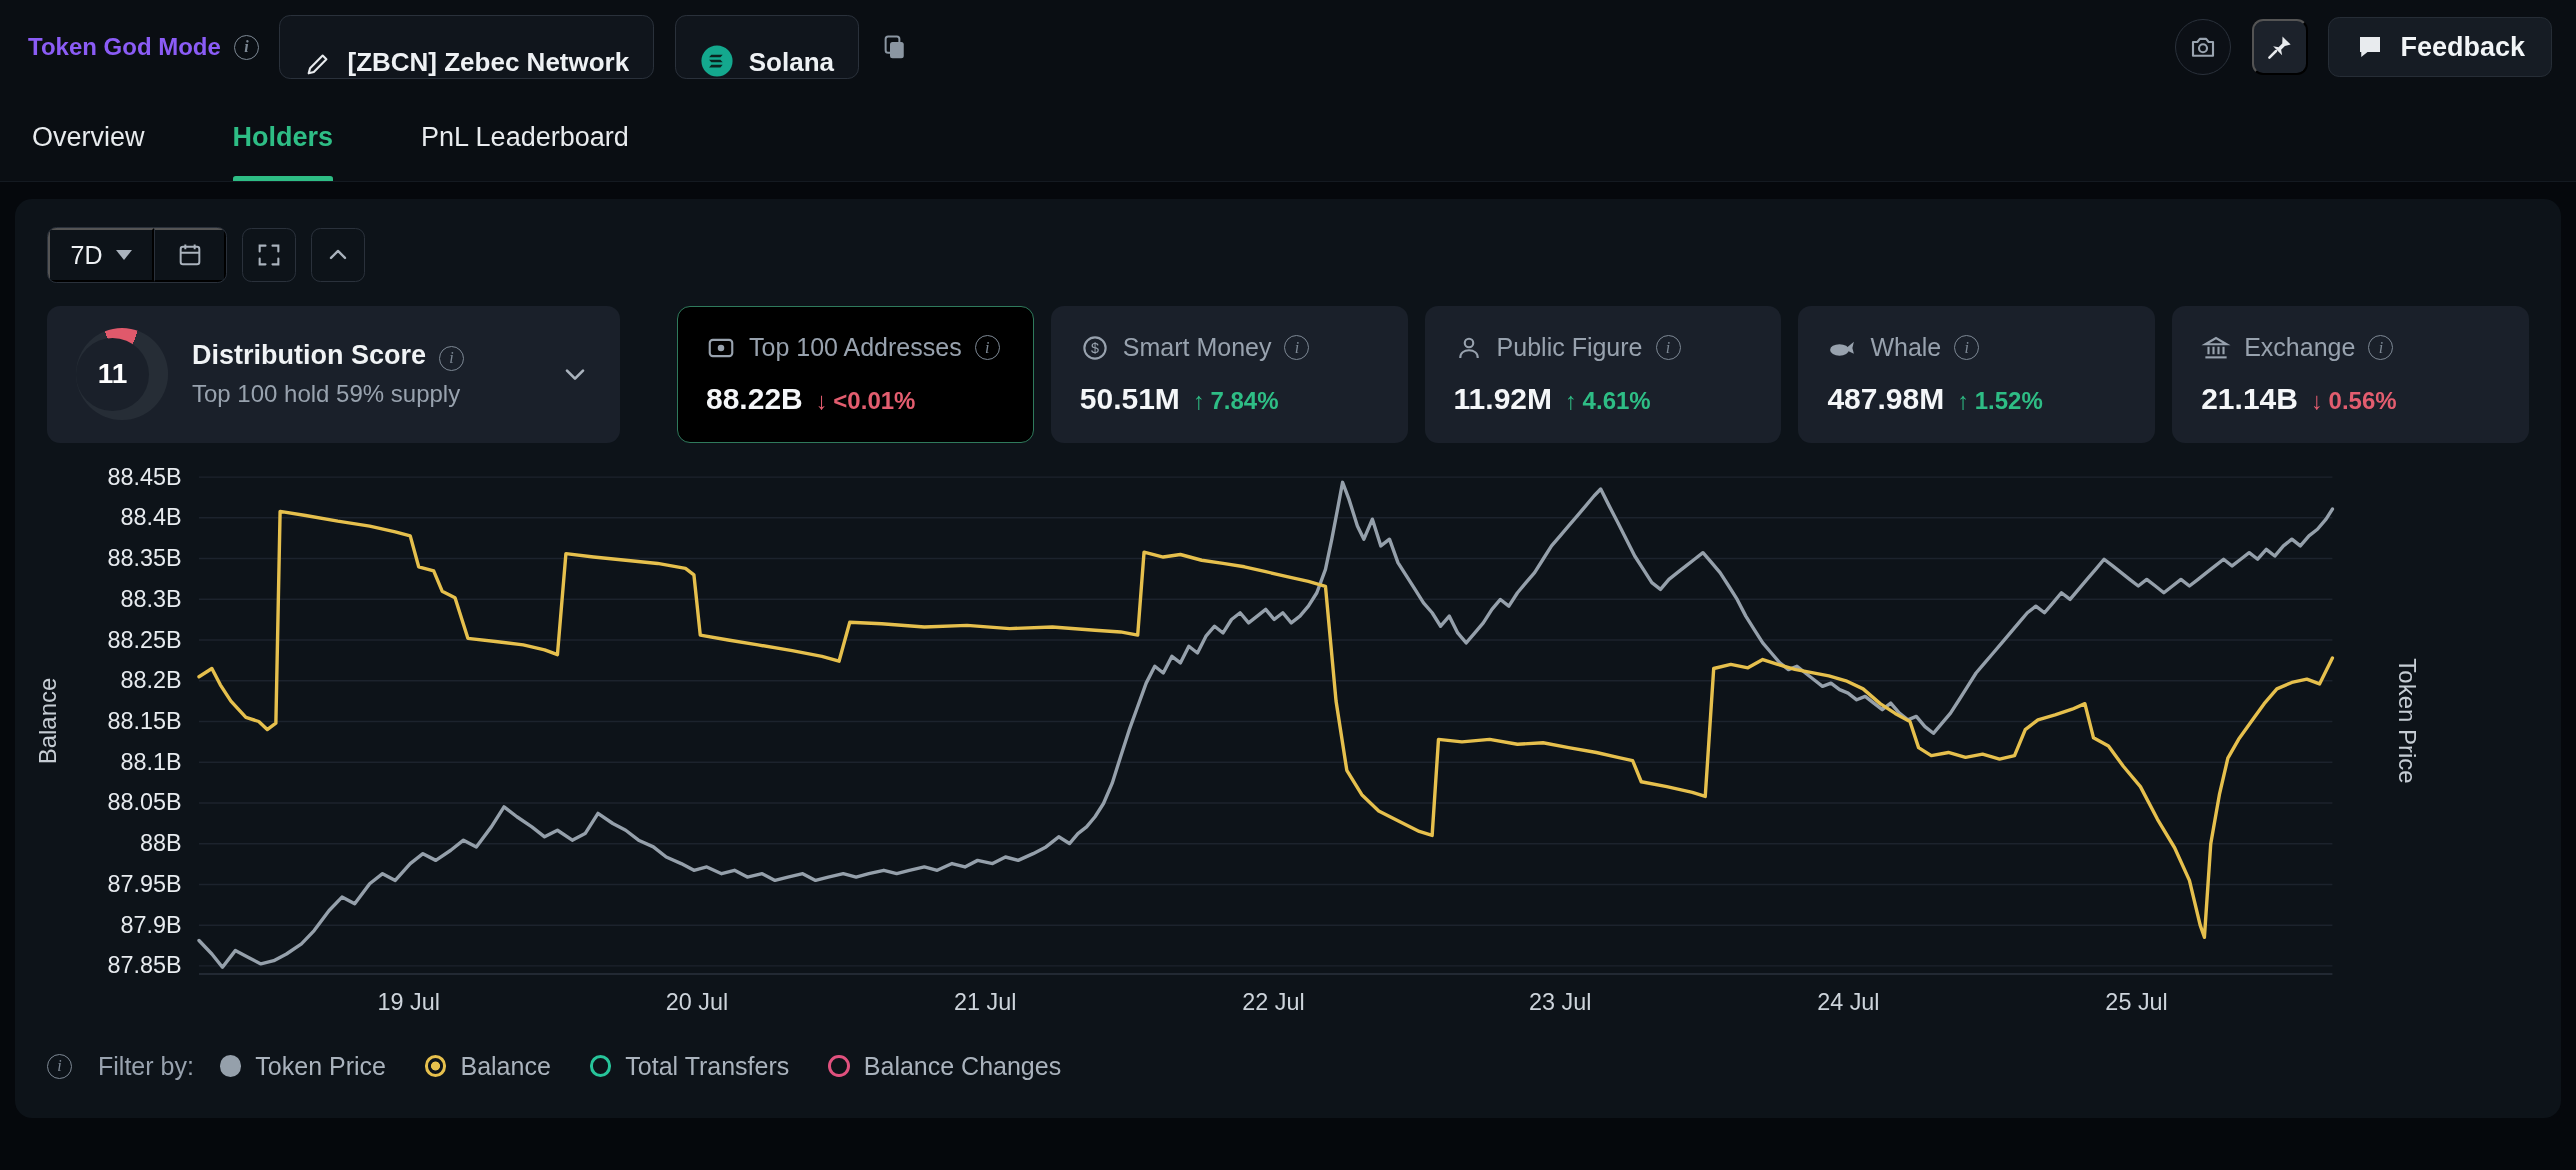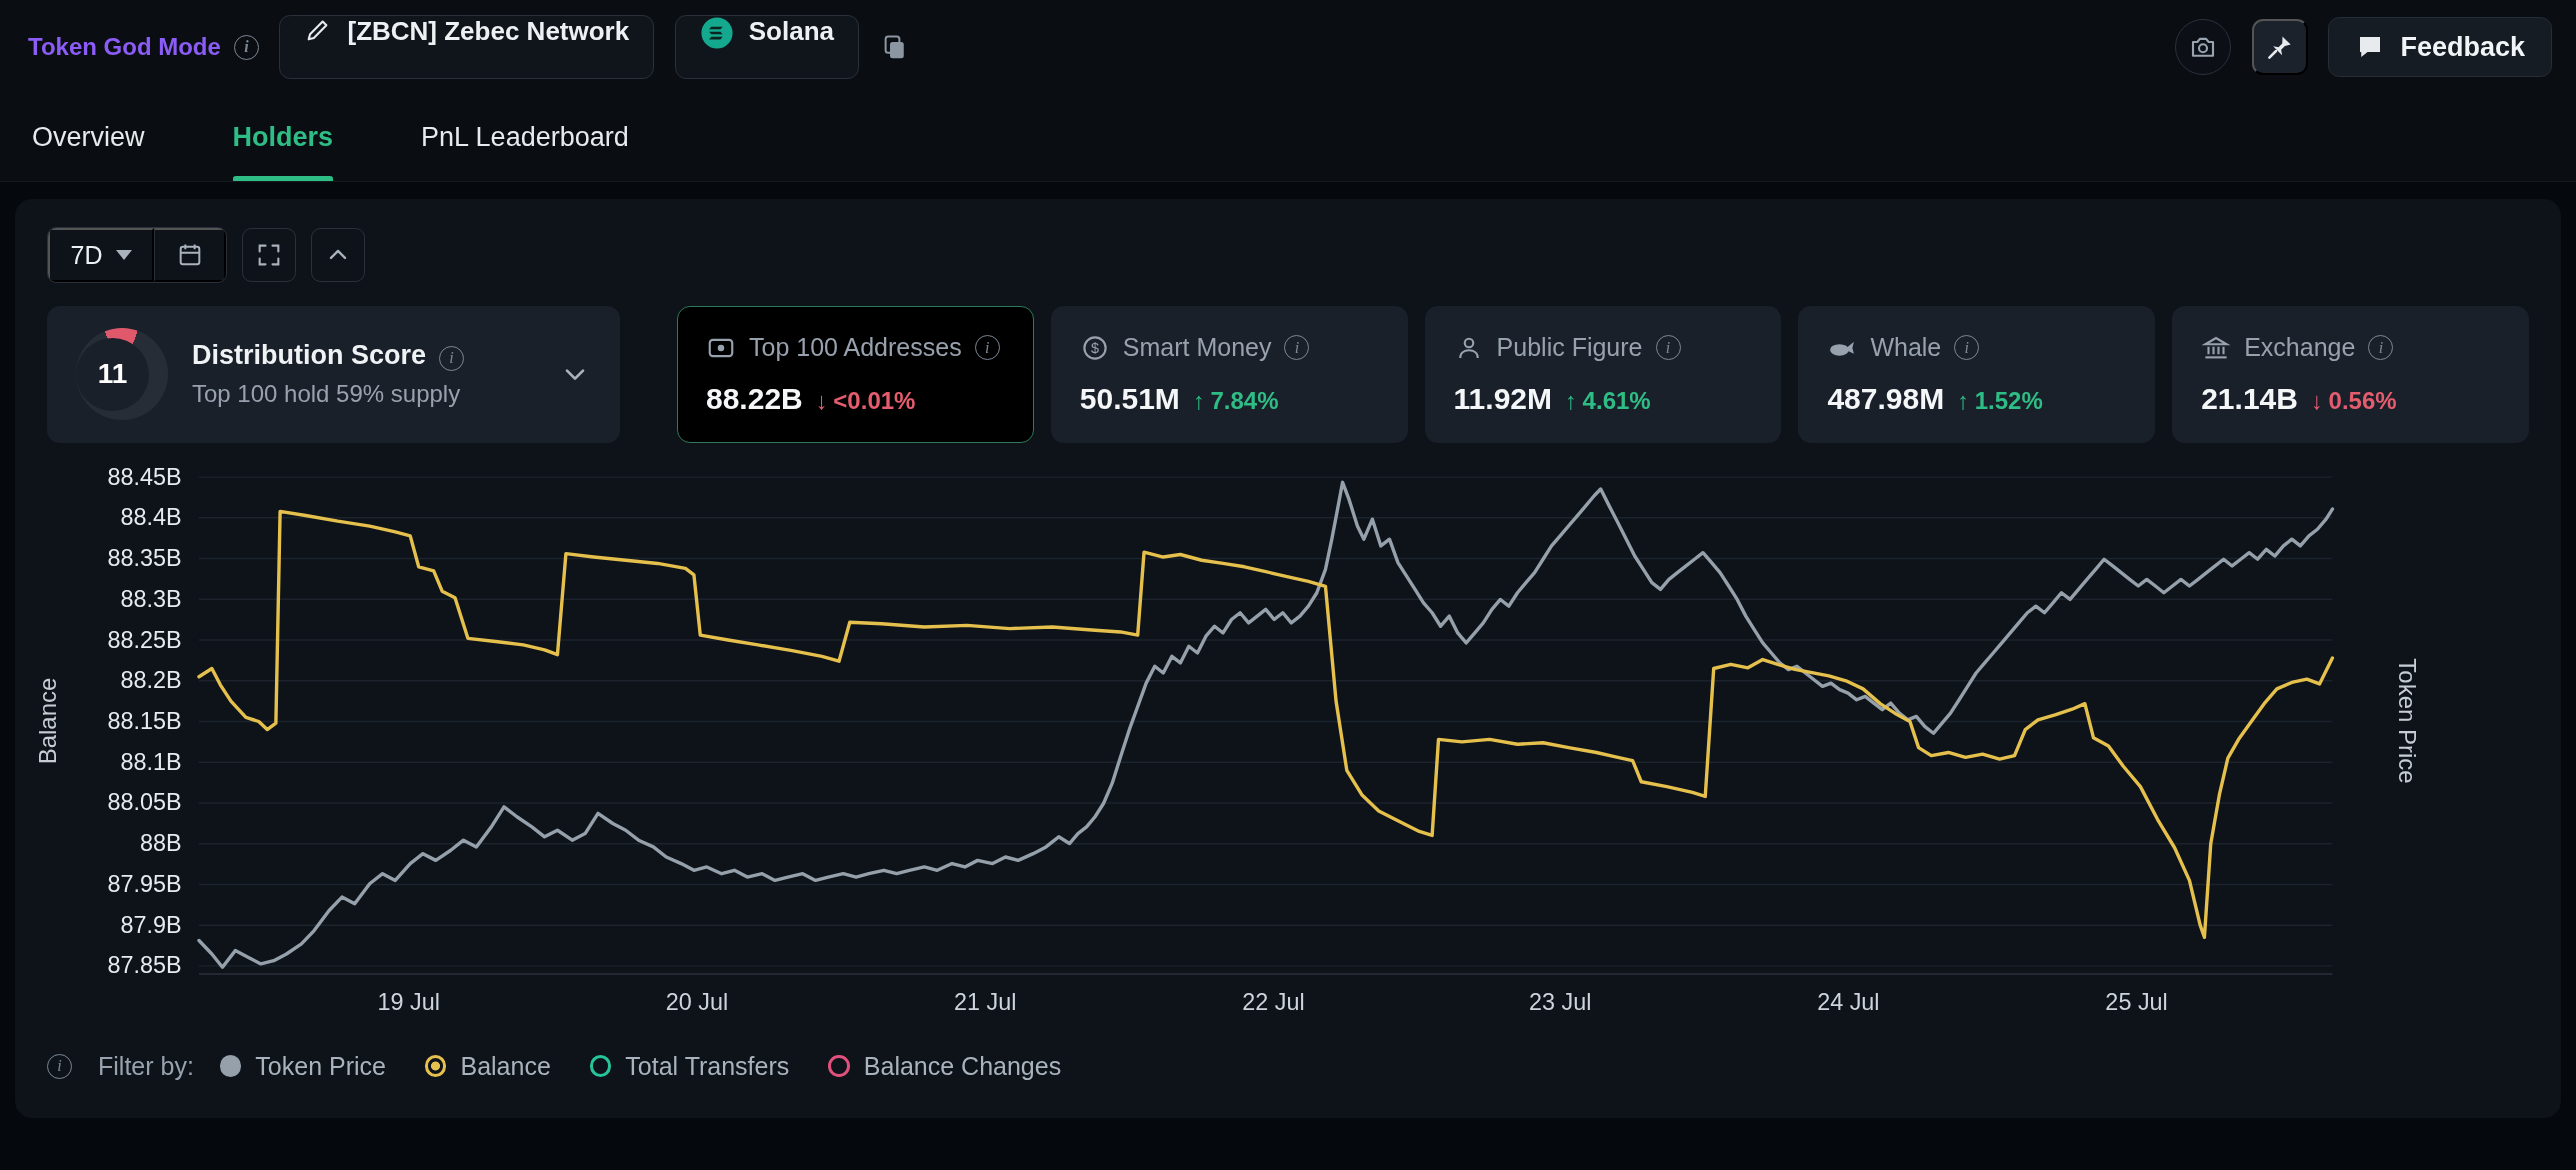--- a/index.html
+++ b/index.html
@@ -8,21 +8,21 @@
 
   
   .topbar { height:94px; display:flex; align-items:center; justify-content:space-between;
     padding:0 24px 0 28px; background:#0a0e13; }
   .topbar .left, .topbar .right { display:flex; align-items:center; gap:20.6px; }
   .brand { font-size:24px; font-weight:700; color:#8b5cf6; display:flex; align-items:center; gap:13px; }
   .info-icon { width:25px; height:25px; border:1.9px solid #7d8894; border-radius:50%;
     display:inline-flex; align-items:center; justify-content:center; color:#7d8894;
     font-size:16px; font-family:"Liberation Serif",serif; font-style:italic; flex:0 0 auto; }
   .info-icon::before { content:"i"; }
-  .chip { display:inline-flex; align-items:flex-start; gap:15px; height:64px; padding:0 24px;
+  .chip { display:inline-flex; align-items:flex-end; gap:15px; height:64px; padding:0 24px;
     border:1.9px solid #2a313b; border-radius:11.2px; background:#10151c; font-size:26px;
     font-weight:600; color:#eef1f4; cursor:pointer; }
   .icon-only { color:#8b96a2; display:inline-flex; cursor:pointer; }
   .round-btn { width:56px; height:56px; border-radius:50%; border:1.9px solid #2a313b;
     background:#0c1016; display:flex; align-items:center; justify-content:center; cursor:pointer; }
   .pin-btn { width:56px; height:56px; border-radius:11.2px; background:#1c222b;
     display:flex; align-items:center; justify-content:center; cursor:pointer; }
   .feedback-btn { height:60px; padding:0 26px; border-radius:11.2px; background:#161c24;
     border:1.9px solid #262d36; display:flex; align-items:center; gap:15px; font-size:27px;
     font-weight:600; color:#f2f5f7; cursor:pointer; }

